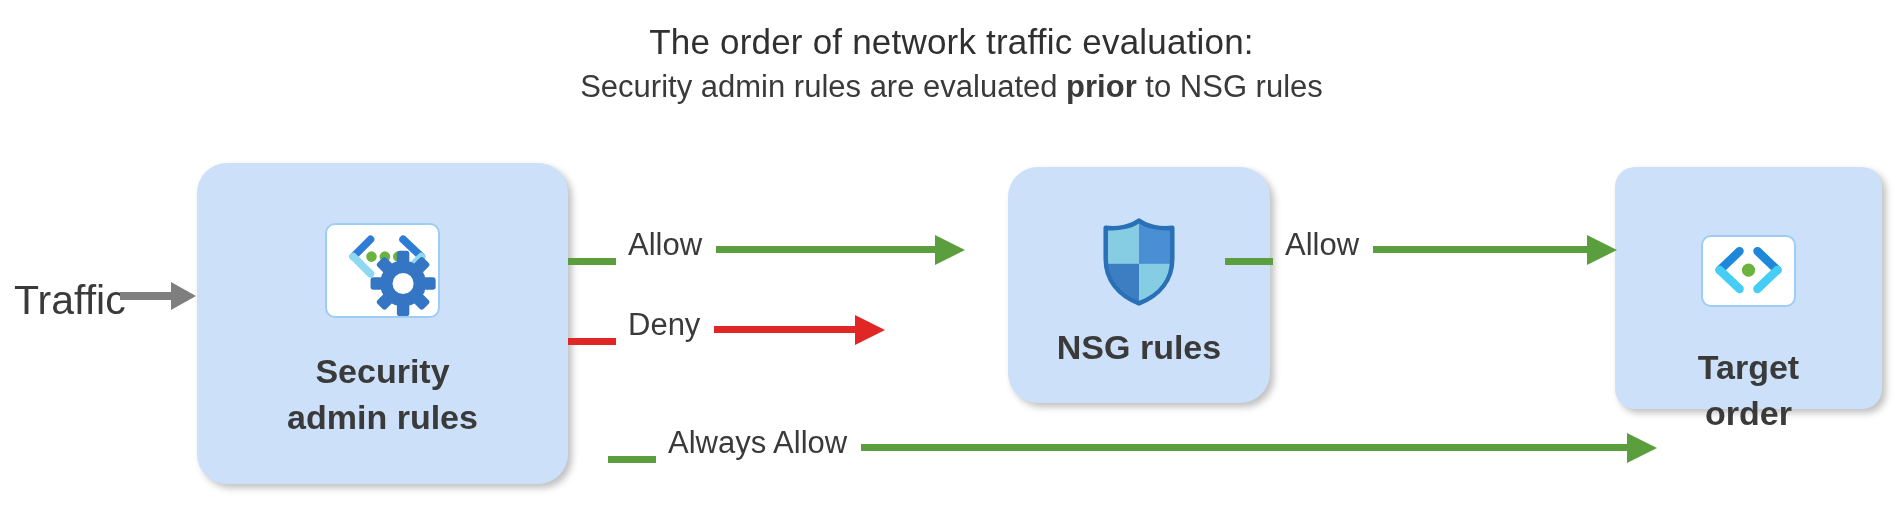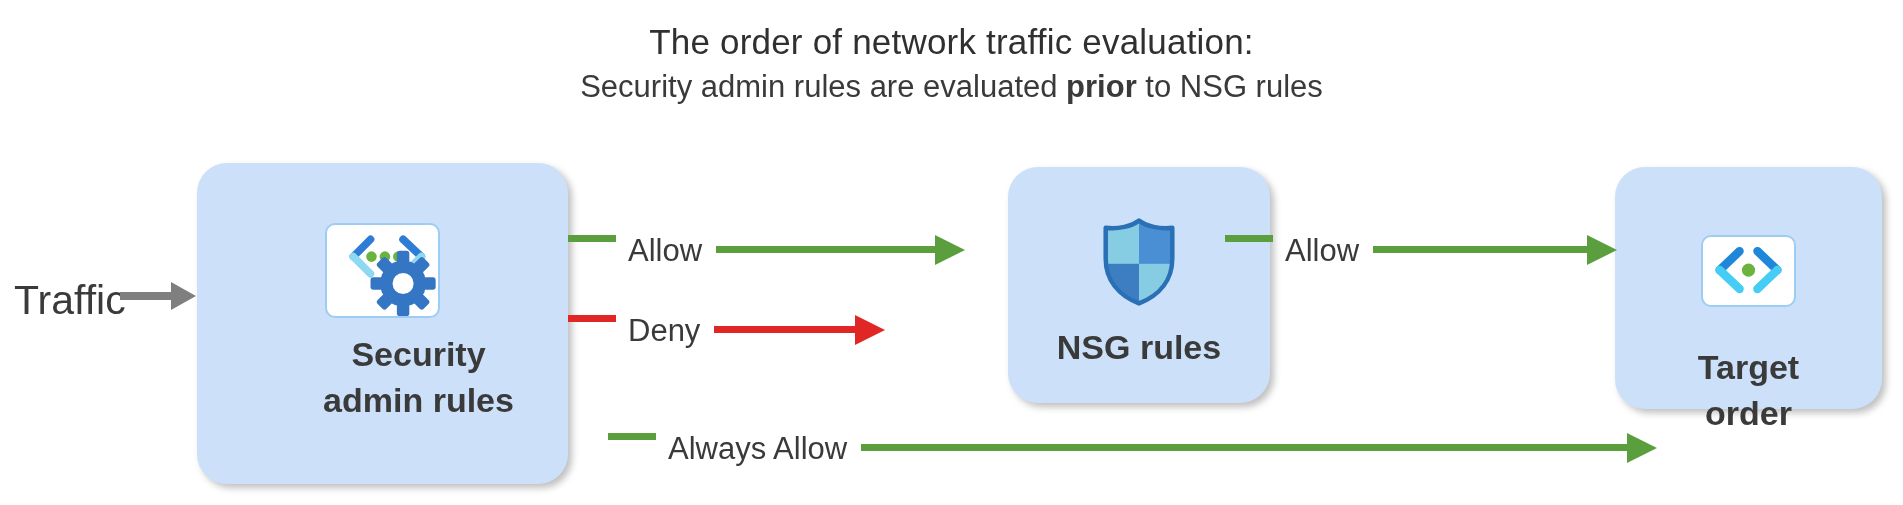--- a/index.html
+++ b/index.html
@@ -22,43 +22,43 @@
   }
   
   .node{
     position:absolute;
     background:var(--box-fill);
     border-radius:30px;
     box-shadow:4px 4px 7px rgba(0,0,0,0.25);
   }
   #node-security{left:197px;top:163px;width:371px;height:321px;}
   #node-nsg{left:965px;top:167px;width:262px;height:236px;margin-left:43px;}
-  #node-target{left:1615px;top:167px;width:267px;height:242px;}
+  #node-target{left:1615px;top:167px;width:267px;height:242px;border-radius:20px;}
   .icon-tile{
     position:absolute;
     background:#fff;
     border:2px solid var(--tile-border);
     border-radius:10px;
     display:flex;align-items:center;justify-content:center;
     box-sizing:border-box;
   }
   #tile-security{left:128px;top:60px;width:115px;height:95px;}
   #tile-target{left:86px;top:68px;width:95px;height:72px;}
   #shield-wrap{position:absolute;left:86px;top:50px;width:90px;height:90px;}
   .node-label{
     position:absolute;left:0;width:100%;
     text-align:center;font-size:34px;font-weight:700;
     color:var(--text-dark);line-height:46px;
   }
-  #label-security{top:168px;margin-left:36px;}
+  #label-security{top:185px;}
   #label-nsg{top:157px;}
   #label-target{top:177px;}
   
   .edge{
-    position:absolute;display:flex;align-items:flex-start;height:30px;
+    position:absolute;display:flex;align-items:flex-end;height:30px;
   }
   .edge.green{color:var(--green);}
   .edge.red{color:var(--red);}
   .edge .stub{width:48px;height:7px;background:currentColor;flex:0 0 auto;}
   .edge .label{
     font-size:31px;color:var(--text-dark);margin:0 14px 0 12px;
     white-space:nowrap;flex:0 0 auto;transform:translateY(-2px);
   }
   .edge .line{flex:1;position:relative;height:30px;}
   .edge .line .shaft{position:absolute;left:0;right:22px;top:11px;height:7px;background:currentColor;}

